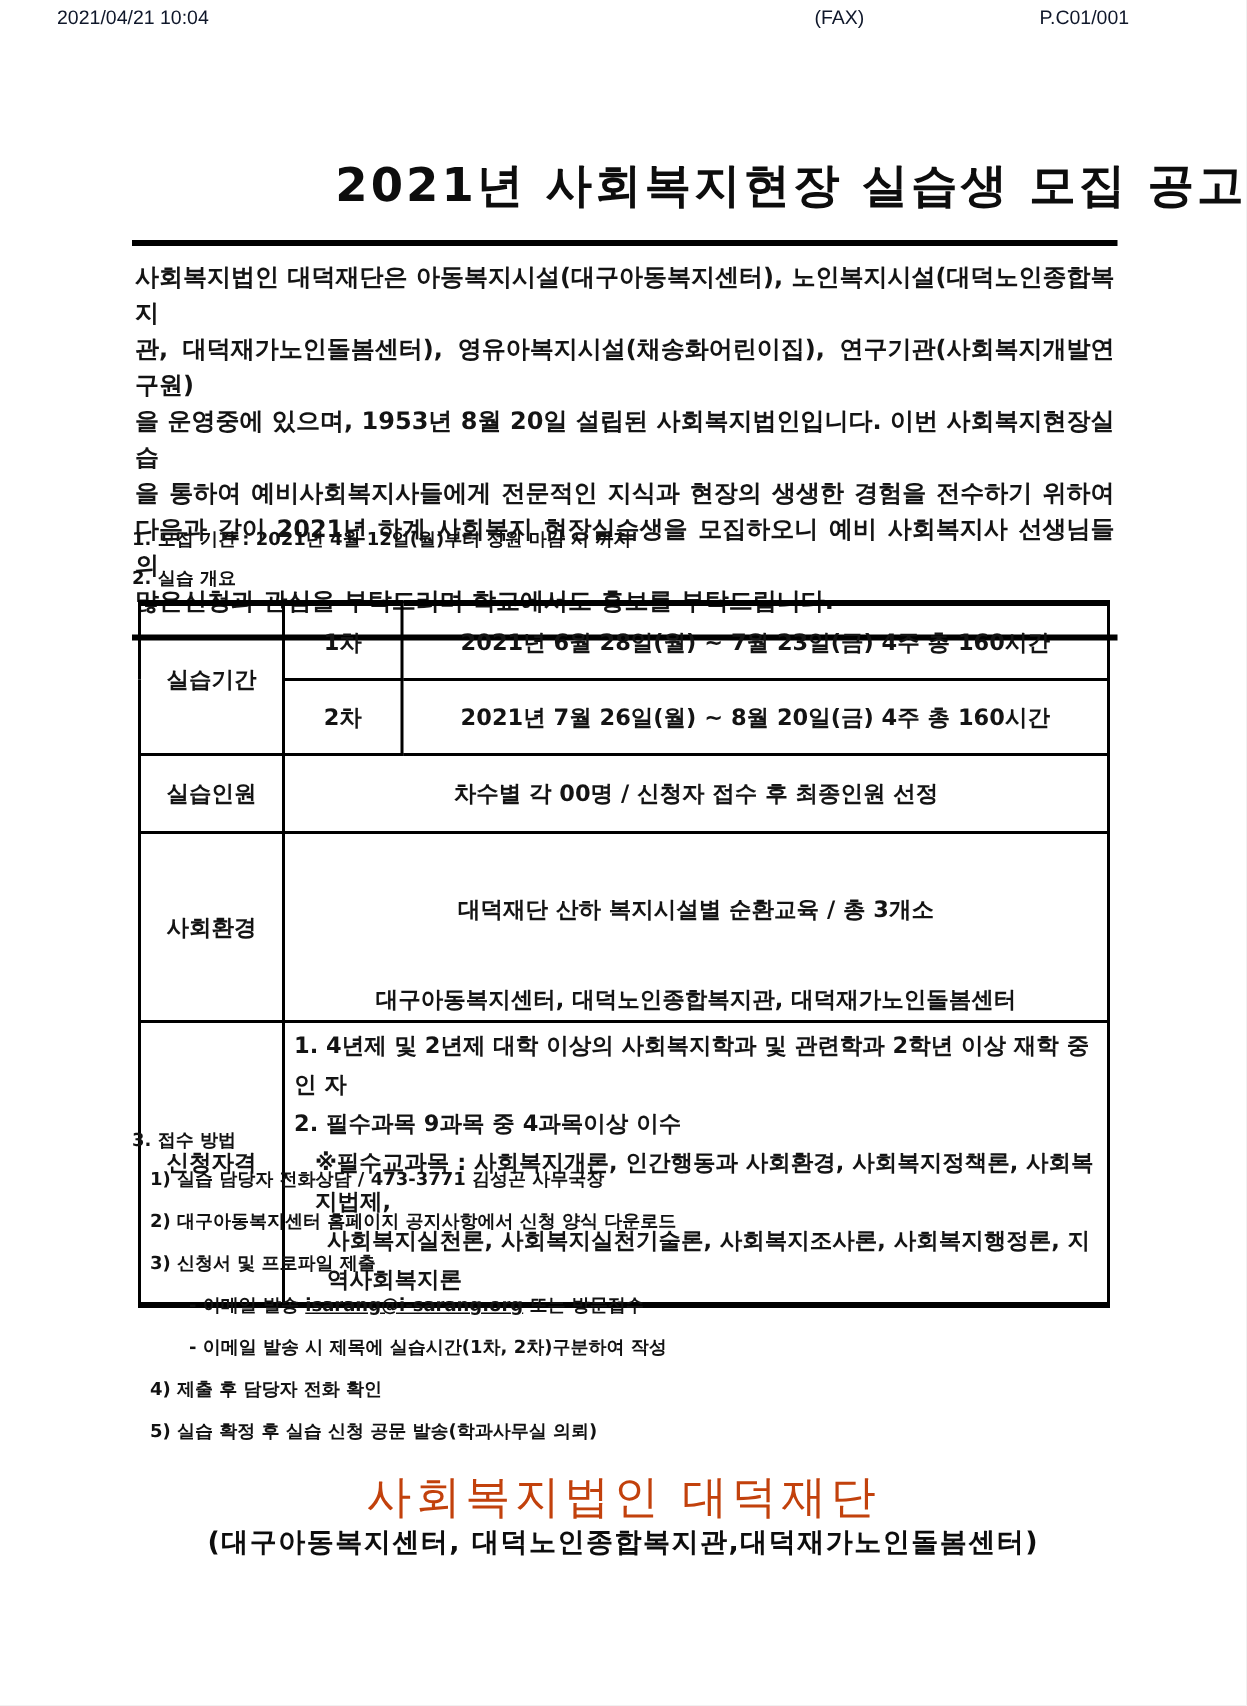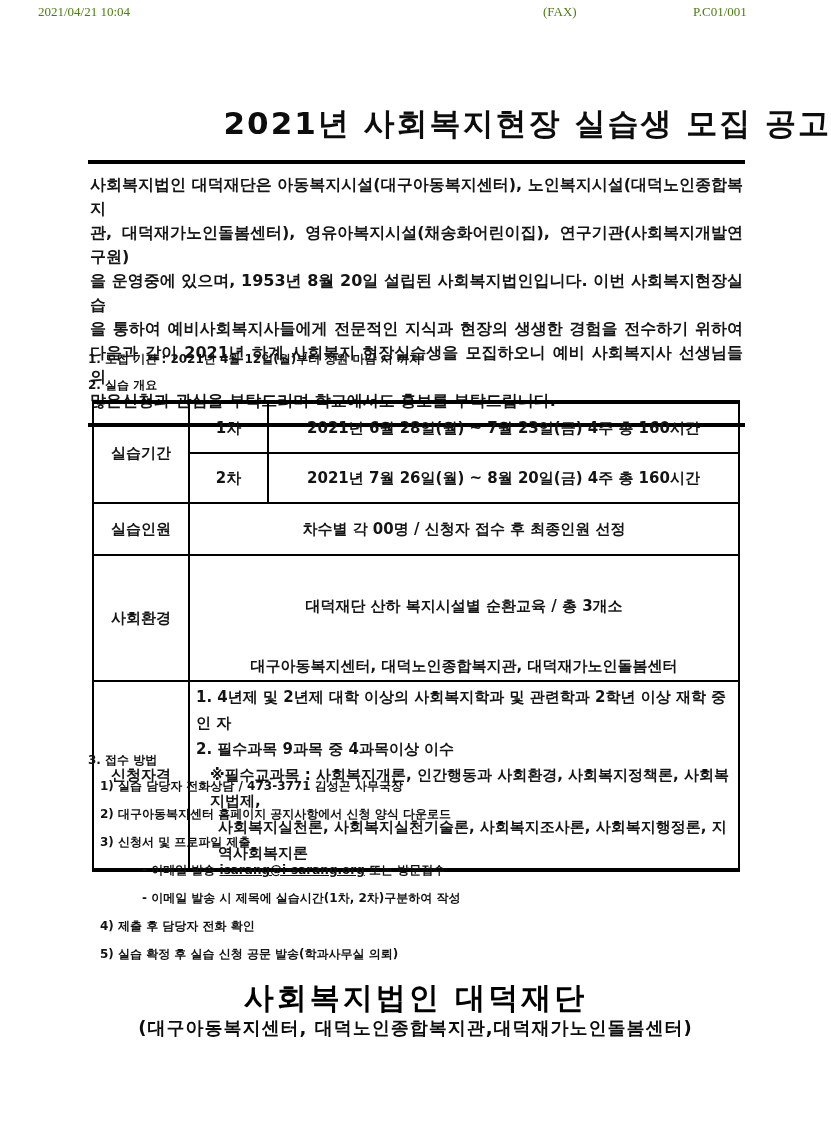--- a/index.html
+++ b/index.html
@@ -7,22 +7,22 @@
     position:relative;
     width:831px;height:1137px;
     margin:0 auto;
     background:#ffffff;
     font-family:"DejaVu Sans","Liberation Sans",sans-serif;
     color:#111111;
     overflow:hidden;
   }
   
   .fax-header{position:absolute;top:4px;left:0;width:100%;height:20px;
-    font-family:Liberation Serif, serif;
-    font-size:13px;color:#4d7c0f;}
+    font-family:Liberation Sans, sans-serif;
+    font-size:13px;color:#0f172a;}
   .fax-ts{position:absolute;left:38px;top:0;}
   .fax-center{position:absolute;left:543px;top:0;}
   .fax-page{position:absolute;left:693px;top:0;}
 
   
   .doc-title{
     position:absolute;top:103px;left:0;width:100%;
     text-align:right;font-size:31px;font-weight:bold;
     letter-spacing:2px;color:#0d0d0d;
   }
@@ -62,27 +62,27 @@
   .qual-line{line-height:26px;font-size:15px;}
   .qual-indent1{padding-left:14px;}
   .qual-indent2{padding-left:22px;}
   .h48{height:44px;} .h50{height:46px;} .h77{height:72px;} .h112{height:104px;}
 
   
   .method{position:absolute;top:752px;left:88px;width:660px;
     font-size:12px;font-weight:bold;color:#121212;}
   .method-heading{margin-bottom:8px;}
   .method-item{margin:0 0 10px 12px;line-height:18px;}
-  .method-subitem{margin:0 0 10px 54px;line-height:18px;}
+  .method-subitem{margin:0 0 10px 38px;line-height:18px;}
   .email{text-decoration:underline;}
 
   
   .footer-org{
     position:absolute;top:978px;left:0;width:100%;text-align:center;
-    font-size:30px;font-weight:bold;letter-spacing:3px;color:#000000;
+    font-size:30px;font-weight:normal;letter-spacing:3px;color:#c2410c;
   }
   .footer-sub{
     position:absolute;top:1016px;left:0;width:100%;text-align:center;
     font-size:18px;font-weight:bold;letter-spacing:1px;color:#0d0d0d;
   }
 </style>
 </head>
 <body>
 
 <div class="page">

